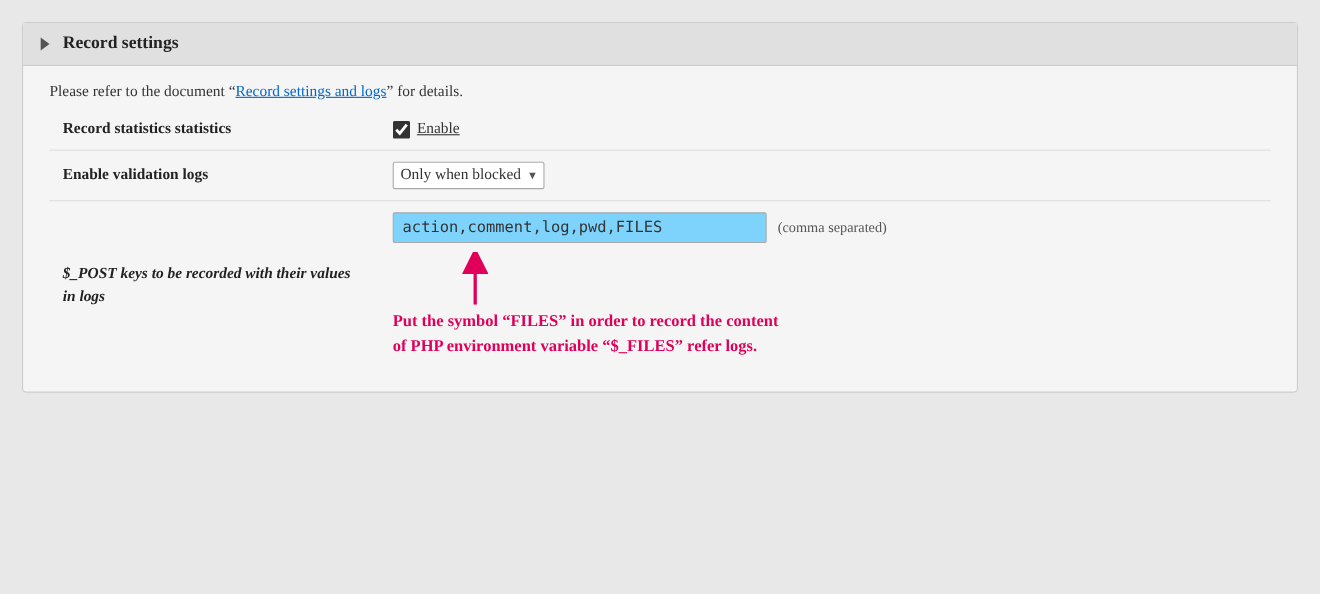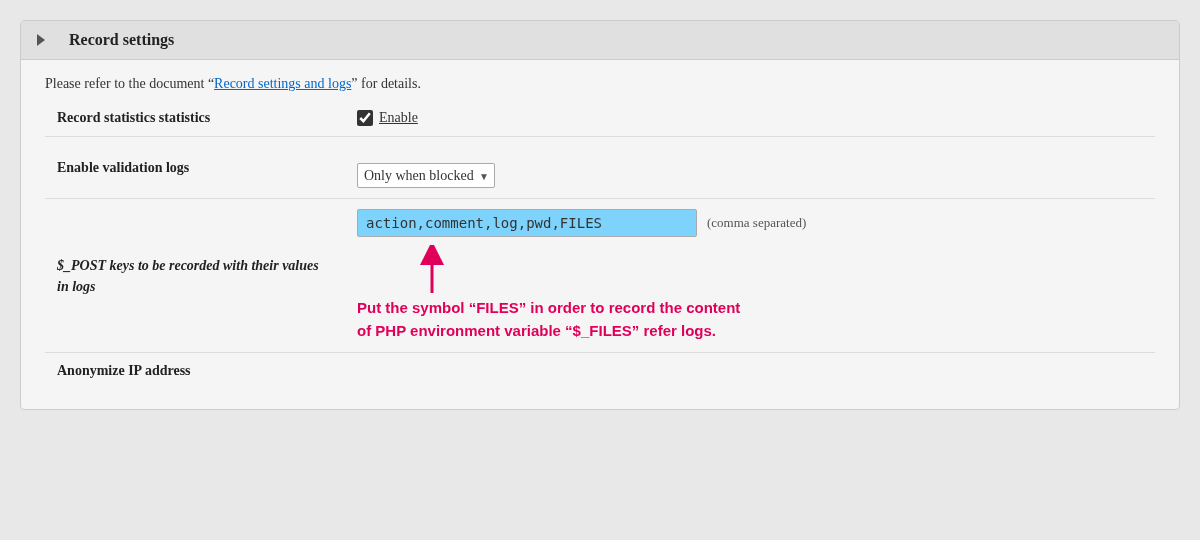--- a/index.html
+++ b/index.html
@@ -15,21 +15,21 @@
       border-radius: 4px;
       margin: 20px;
       padding: 0;
     }
     .panel-header {
       background: #e0e0e0;
       border-bottom: 1px solid #ccc;
       padding: 10px 16px;
       display: flex;
       align-items: center;
-      gap: 24px;
+      gap: 12px;
     }
     .panel-header-title {
       font-size: 16px;
       font-weight: bold;
       color: #222;
     }
     .triangle-icon {
       display: inline-block;
       width: 0;
       height: 0;
@@ -89,21 +89,20 @@
       color: #333;
       border-radius: 2px;
       appearance: none;
       -webkit-appearance: none;
       padding-right: 20px;
       background-image: none;
     }
     .select-container {
       position: relative;
       display: inline-block;
-      margin-top: 16px;
     }
     .select-arrow {
       position: absolute;
       right: 6px;
       top: 50%;
       transform: translateY(-50%);
       pointer-events: none;
       font-size: 10px;
       color: #555;
     }
@@ -144,21 +143,21 @@
     }
     .annotation-area {
       position: relative;
       padding-top: 8px;
     }
     .arrow-svg {
       display: block;
       margin-bottom: 2px;
     }
     .annotation-text {
-      font-family: Liberation Sans, sans-serif;
+      font-family: Liberation Serif, serif;
       font-size: 15px;
       font-weight: bold;
       color: #e0005a;
       line-height: 1.5;
       margin-top: 4px;
     }
     .post-keys-row-td {
       vertical-align: middle;
     }
     .input-annotation-container {
@@ -235,23 +234,16 @@
                 </svg>
                 <div class="annotation-text">
                   <span>Put the symbol “FILES” in order to record the content</span><br>
                   <span>of PHP environment variable “$_FILES” refer logs.</span>
                 </div>
               </div>
             </div>
           </td>
         </tr>
 
-        <tr class="row-divider">
-          <td class="anonymize-label">
-            <span>Anonymize IP address</span>
-          </td>
-          <td>
-          </td>
-        </tr>
       </tbody>
     </table>
   </div>
 </div>
 
 </body></html>

